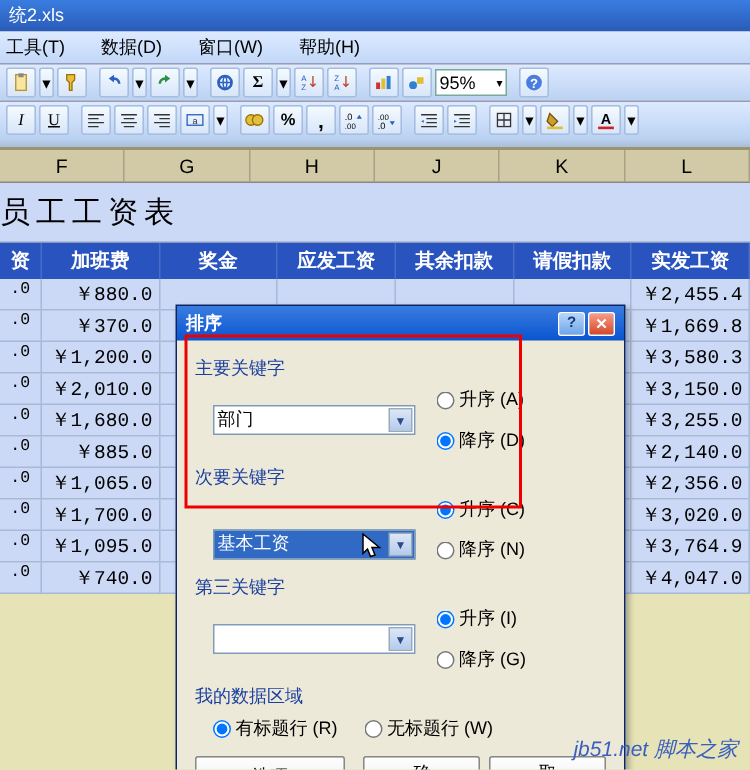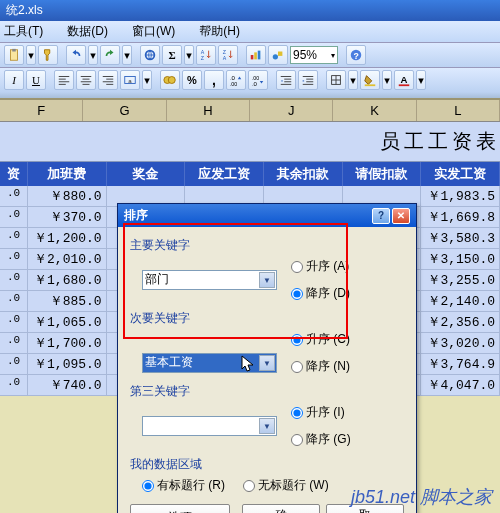--- a/index.html
+++ b/index.html
@@ -9,21 +9,21 @@
   .menubar { background: linear-gradient(#ddeaff, #c2d8f8); padding: 2px 4px; display: flex; gap: 24px; font-size: 12px; color: #000; }
   .toolbar { background: linear-gradient(#ddeaff, #bcd2f2); padding: 2px 4px; display: flex; gap: 2px; align-items: center; border-top: 1px solid #99b; }
   .tbtn { width: 20px; height: 20px; background: linear-gradient(#f4faff,#d8e6fa); border: 1px solid #a6bde0; border-radius: 2px; display: inline-flex; align-items: center; justify-content: center; font-size: 11px; cursor: pointer; }
   .tbtn svg { width: 14px; height: 14px; }
   .tsep { width: 4px; height: 20px; }
   .zoom { display: inline-flex; align-items: center; background: #fff; border: 1px solid #7a9; height: 18px; padding: 0 2px; width: 48px; }
   
   .colhdr { display: flex; background: #d2caa6; border-top: 2px solid #9b9470; border-bottom: 1px solid #888; }
   .colhdr div { flex: 1; text-align: center; padding: 3px 0; border-right: 1px solid #aaa083; color: #000; font-size: 13px; }
   
-  .titlecell { background: #cbd9f6; text-align: right; font-size: 20px; font-family: KaiTi, serif; padding: 6px 0; border-bottom: 1px solid #8899bb; letter-spacing: 4px; }
+  .titlecell { background: #cbd9f6; text-align: left; font-size: 20px; font-family: KaiTi, serif; padding: 6px 0; border-bottom: 1px solid #8899bb; letter-spacing: 4px; }
   
   .hdrrow { display: flex; background: #2953bf; color: #fff; font-weight: bold; font-size: 13px; }
   .hdrrow div { flex: 1; text-align: center; padding: 3px 0; border-right: 1px solid #4a6dc8; white-space: nowrap; }
   .hdrrow div:first-child { flex: 0 0 28px; }
   
   .datarow { display: flex; background: #cbd9f6; font-size: 13px; color: #000; }
   .datarow div { flex: 1; text-align: right; padding: 1px 4px; border-right: 1px solid #a8b8d8; border-bottom: 1px solid #a8b8d8; font-family: "Courier New", monospace; }
   .datarow div:first-child { flex: 0 0 28px; font-size: 11px; text-align: center; }
   
   .dialog { position: absolute; left: 117px; top: 203px; width: 300px; background: #ece9d8; border: 1px solid #0a246a; box-shadow: 2px 2px 4px rgba(0,0,0,.3); }
@@ -41,21 +41,21 @@
   .radios { display: flex; flex-direction: column; gap: 10px; font-size: 12px; }
   .radios label { display: flex; align-items: center; gap: 3px; white-space: nowrap; }
   .radios input { margin: 0; width: 12px; height: 12px; }
   .radios.hz { flex-direction: row; gap: 18px; }
   .redbox { position: absolute; border: 2px solid #e00; pointer-events: none; }
   .rb1 { left: 123px; top: 223px; width: 225px; height: 116px; }
   .btnrow { display: flex; gap: 6px; margin-top: 10px; }
   .btnrow .gap { flex: 1; }
   .wbtn { padding: 2px 28px; border: 1px solid #888; background: linear-gradient(#fefefe,#e1e1e1); border-radius: 2px; font-size: 12px; cursor: pointer; }
   .cursor { position: absolute; width: 16px; height: 18px; pointer-events: none; }
-  .wm { position: absolute; right: 8px; bottom: 4px; color: #3a5fc0; font-style: italic; font-size: 18px; font-family: Arial; }
+  .wm { position: absolute; right: 8px; bottom: 4px; color: #3a5fc0; font-style: italic; font-size: 14px; font-family: Arial; }
 </style>
 </head>
 <body>
 
 <div class="titlebar"><span>统2.xls</span></div>
 
 <div class="menubar">
   <span>工具(T)</span>
   <span>数据(D)</span>
   <span>窗口(W)</span>
@@ -248,21 +248,21 @@
 </div>
 
 <div id="rows">
     <div class="datarow">
       <div>.0</div>
       <div>￥880.0</div>
       <div></div>
       <div></div>
       <div></div>
       <div></div>
-      <div>￥1,983.5</div>
+      <div>￥2,455.4</div>
     </div>
     <div class="datarow">
       <div>.0</div>
       <div>￥370.0</div>
       <div></div>
       <div></div>
       <div></div>
       <div></div>
       <div>￥1,669.8</div>
     </div>

